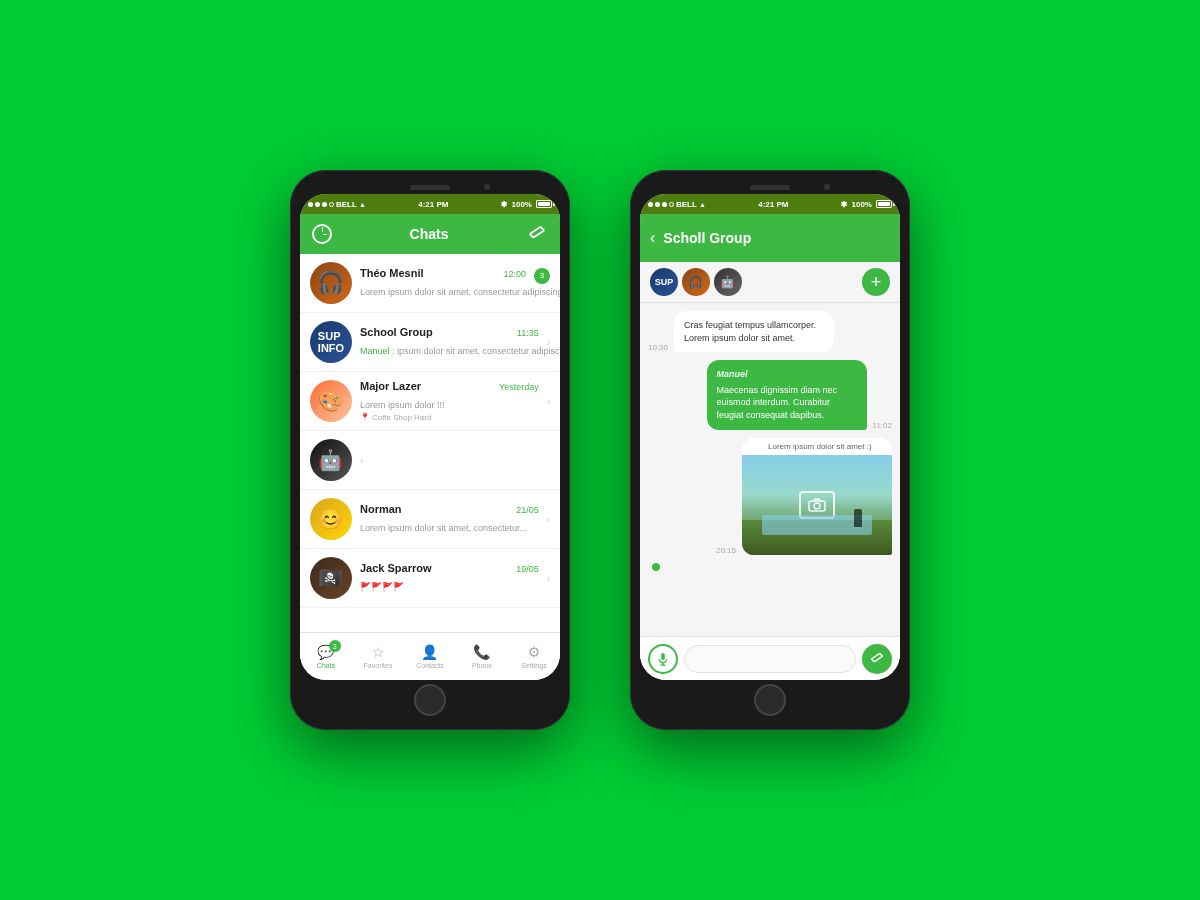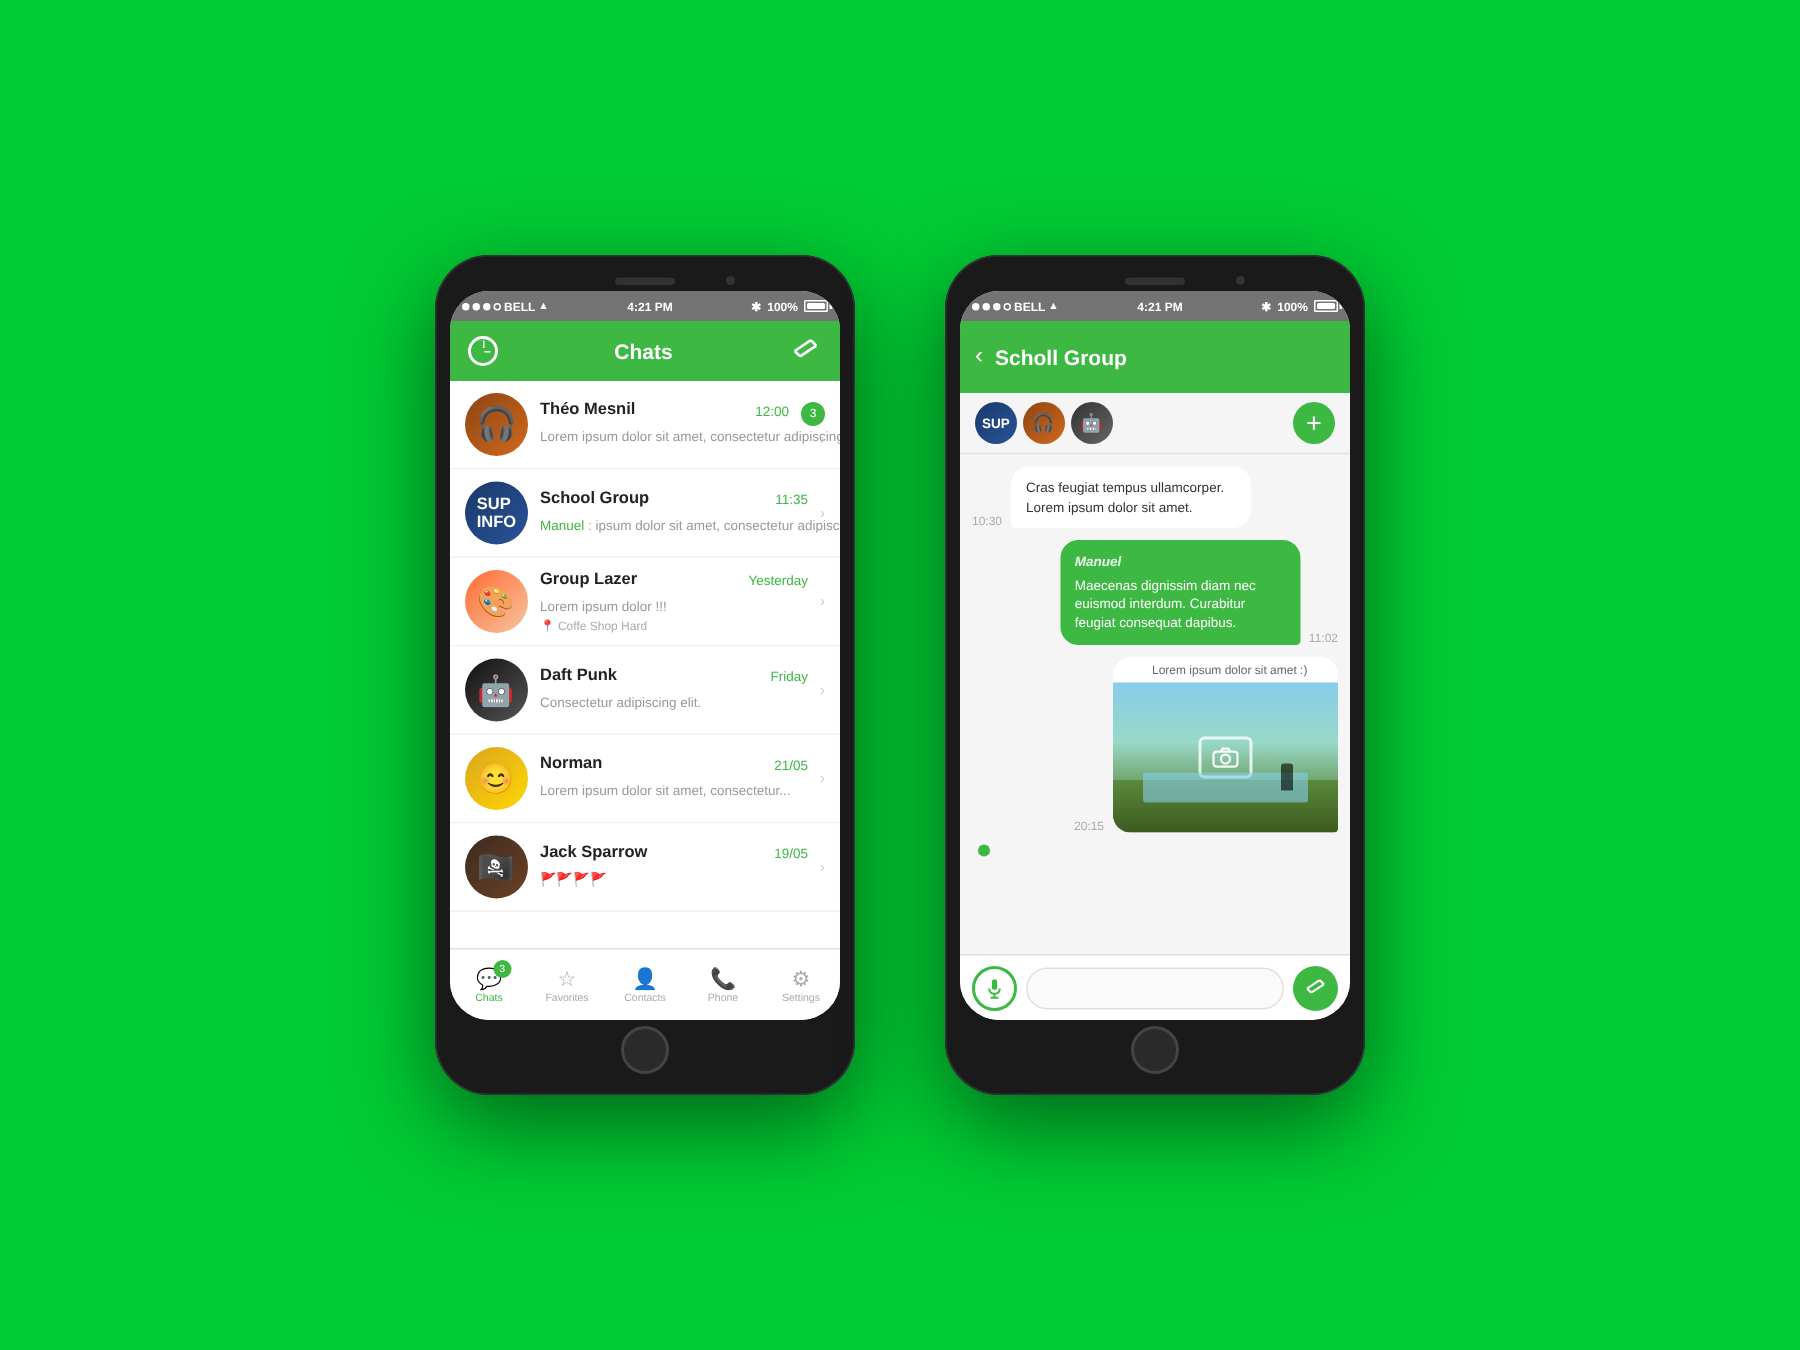--- a/index.html
+++ b/index.html
@@ -57,21 +57,21 @@
       height: 6px;
       background: #333;
       border-radius: 50%;
       position: absolute;
       right: 70px;
     }
 
     
     .status-bar {
       height: 20px;
-      background: #737373;
+      background: #4d7c0f;
       display: flex;
       align-items: center;
       justify-content: space-between;
       padding: 0 8px;
       font-size: 8px;
       color: white;
       font-weight: 600;
     }
     .status-left { display: flex; align-items: center; gap: 2px; }
     .status-dots { display: flex; gap: 2px; }
@@ -499,44 +499,37 @@
           <span class="chevron">›</span>
         </div>
       </div>
 
       <div class="chat-item">
         <div class="chat-avatar avatar-major">
           <span style="font-size:20px">🎨</span>
         </div>
         <div class="chat-content">
           <div class="chat-top-row">
-            <span class="chat-name">Group Lazer</span>
+            <span class="chat-name">Major Lazer</span>
             <span class="chat-time">Yesterday</span>
           </div>
           <span class="chat-preview">Lorem ipsum dolor !!!</span>
           <div class="location-row">
             <span>📍</span>
               <span>Coffe Shop Hard</span>
           </div>
         </div>
         <div class="chat-right">
           <span class="chevron">›</span>
         </div>
       </div>
 
       <div class="chat-item">
         <div class="chat-avatar avatar-daft">
           <span style="font-size:20px">🤖</span>
-        </div>
-        <div class="chat-content">
-          <div class="chat-top-row">
-            <span class="chat-name">Daft Punk</span>
-            <span class="chat-time">Friday</span>
-          </div>
-          <span class="chat-preview">Consectetur adipiscing elit.</span>
         </div>
         <div class="chat-right">
           <span class="chevron">›</span>
         </div>
       </div>
 
       <div class="chat-item">
         <div class="chat-avatar avatar-norman">
           <span style="font-size:20px">😊</span>
         </div>

